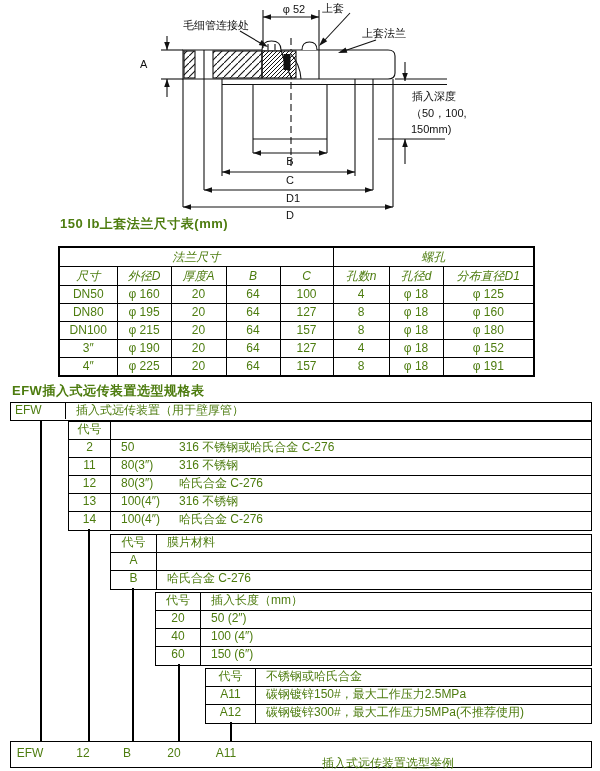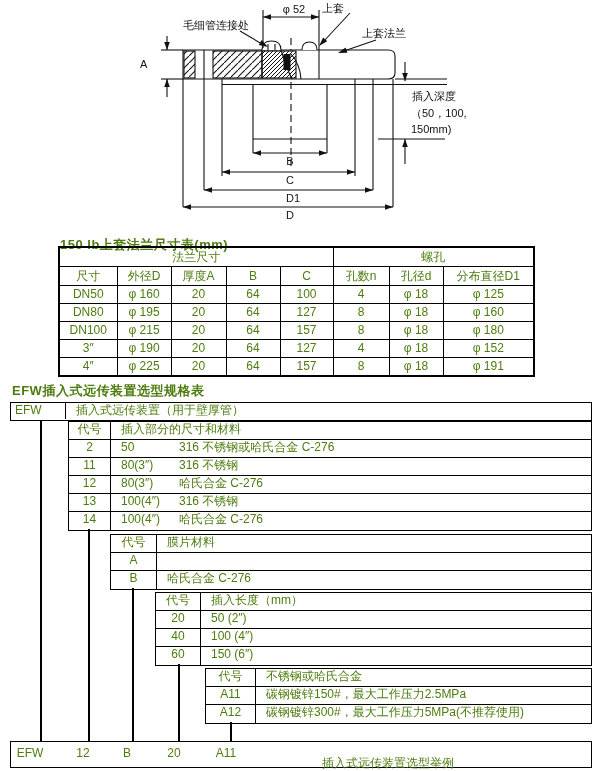--- a/index.html
+++ b/index.html
@@ -4,28 +4,28 @@
 <style>
   html,body { margin:0; padding:0; background:#e8e8e8; }
   .page {
     position:relative; width:600px; height:771px; background:#ffffff;
     font-family:"Liberation Sans", sans-serif; color:#4d7c0f; overflow:hidden;
   }
   .abs { position:absolute; }
   svg text { font-family:"Liberation Sans", sans-serif; fill:#111; }
 
   
-  .flange-title { left:60px; top:236px; font-size:13px; font-weight:bold; letter-spacing:0.5px; }
+  .flange-title { left:60px; top:215px; font-size:13px; font-weight:bold; letter-spacing:0.5px; }
   table.flange {
     position:absolute; left:58px; top:246px;
     border-collapse:collapse; table-layout:fixed;
     font-size:12px; text-align:center; border:2px solid #000;
   }
   table.flange td { border:1px solid #000; padding:0; height:17px; line-height:17px; overflow:hidden; }
-  table.flange tr.h td { height:18px; line-height:18px; }
+  table.flange tr.h td { height:18px; line-height:18px;font-style:italic; }
 
   
   .efw-title { left:12px; top:382px; font-size:13px; font-weight:bold; border-bottom:1.5px solid #000; padding-bottom:2px; letter-spacing:0.5px; }
   .sel-box { position:absolute; border:1.5px solid #000; background:#fff; box-sizing:border-box; }
   .sel-row { display:flex; height:18px; border-bottom:1.5px solid #000; box-sizing:border-box; font-size:12px; line-height:15px; }
   .sel-row:last-child { border-bottom:none; }
   .sel-code { flex:none; border-right:1.5px solid #000; text-align:center; box-sizing:border-box; }
   .sel-desc { flex:1; padding-left:10px; white-space:nowrap; overflow:hidden; }
   .sel-size { display:inline-block; width:58px; }
   .vline { position:absolute; width:1.5px; background:#000; }
@@ -226,21 +226,20 @@
   <div class="sel-box" style="left:10px;top:402px;width:582px;height:19px">
     <div class="sel-row" style="height:16px;border-bottom:none">
       <div class="sel-code" style="width:55px;text-align:left;padding-left:4px">EFW</div>
       <div class="sel-desc">插入式远传装置（用于壁厚管）</div>
     </div>
   </div>
 
   <div class="sel-box" style="left:68px;top:421px;width:524px">
     <div class="sel-row">
       <div class="sel-code" style="width:42px">代号</div>
-      <div class="sel-desc">插入部分的尺寸和材料</div>
     </div>
     <div class="sel-row">
       <div class="sel-code" style="width:42px">2</div>
       <div class="sel-desc"><span class="sel-size">50</span><span>316 不锈钢或哈氏合金 C-276</span></div>
     </div>
     <div class="sel-row">
       <div class="sel-code" style="width:42px">11</div>
       <div class="sel-desc"><span class="sel-size">80(3″)</span><span>316 不锈钢</span></div>
     </div>
     <div class="sel-row">

